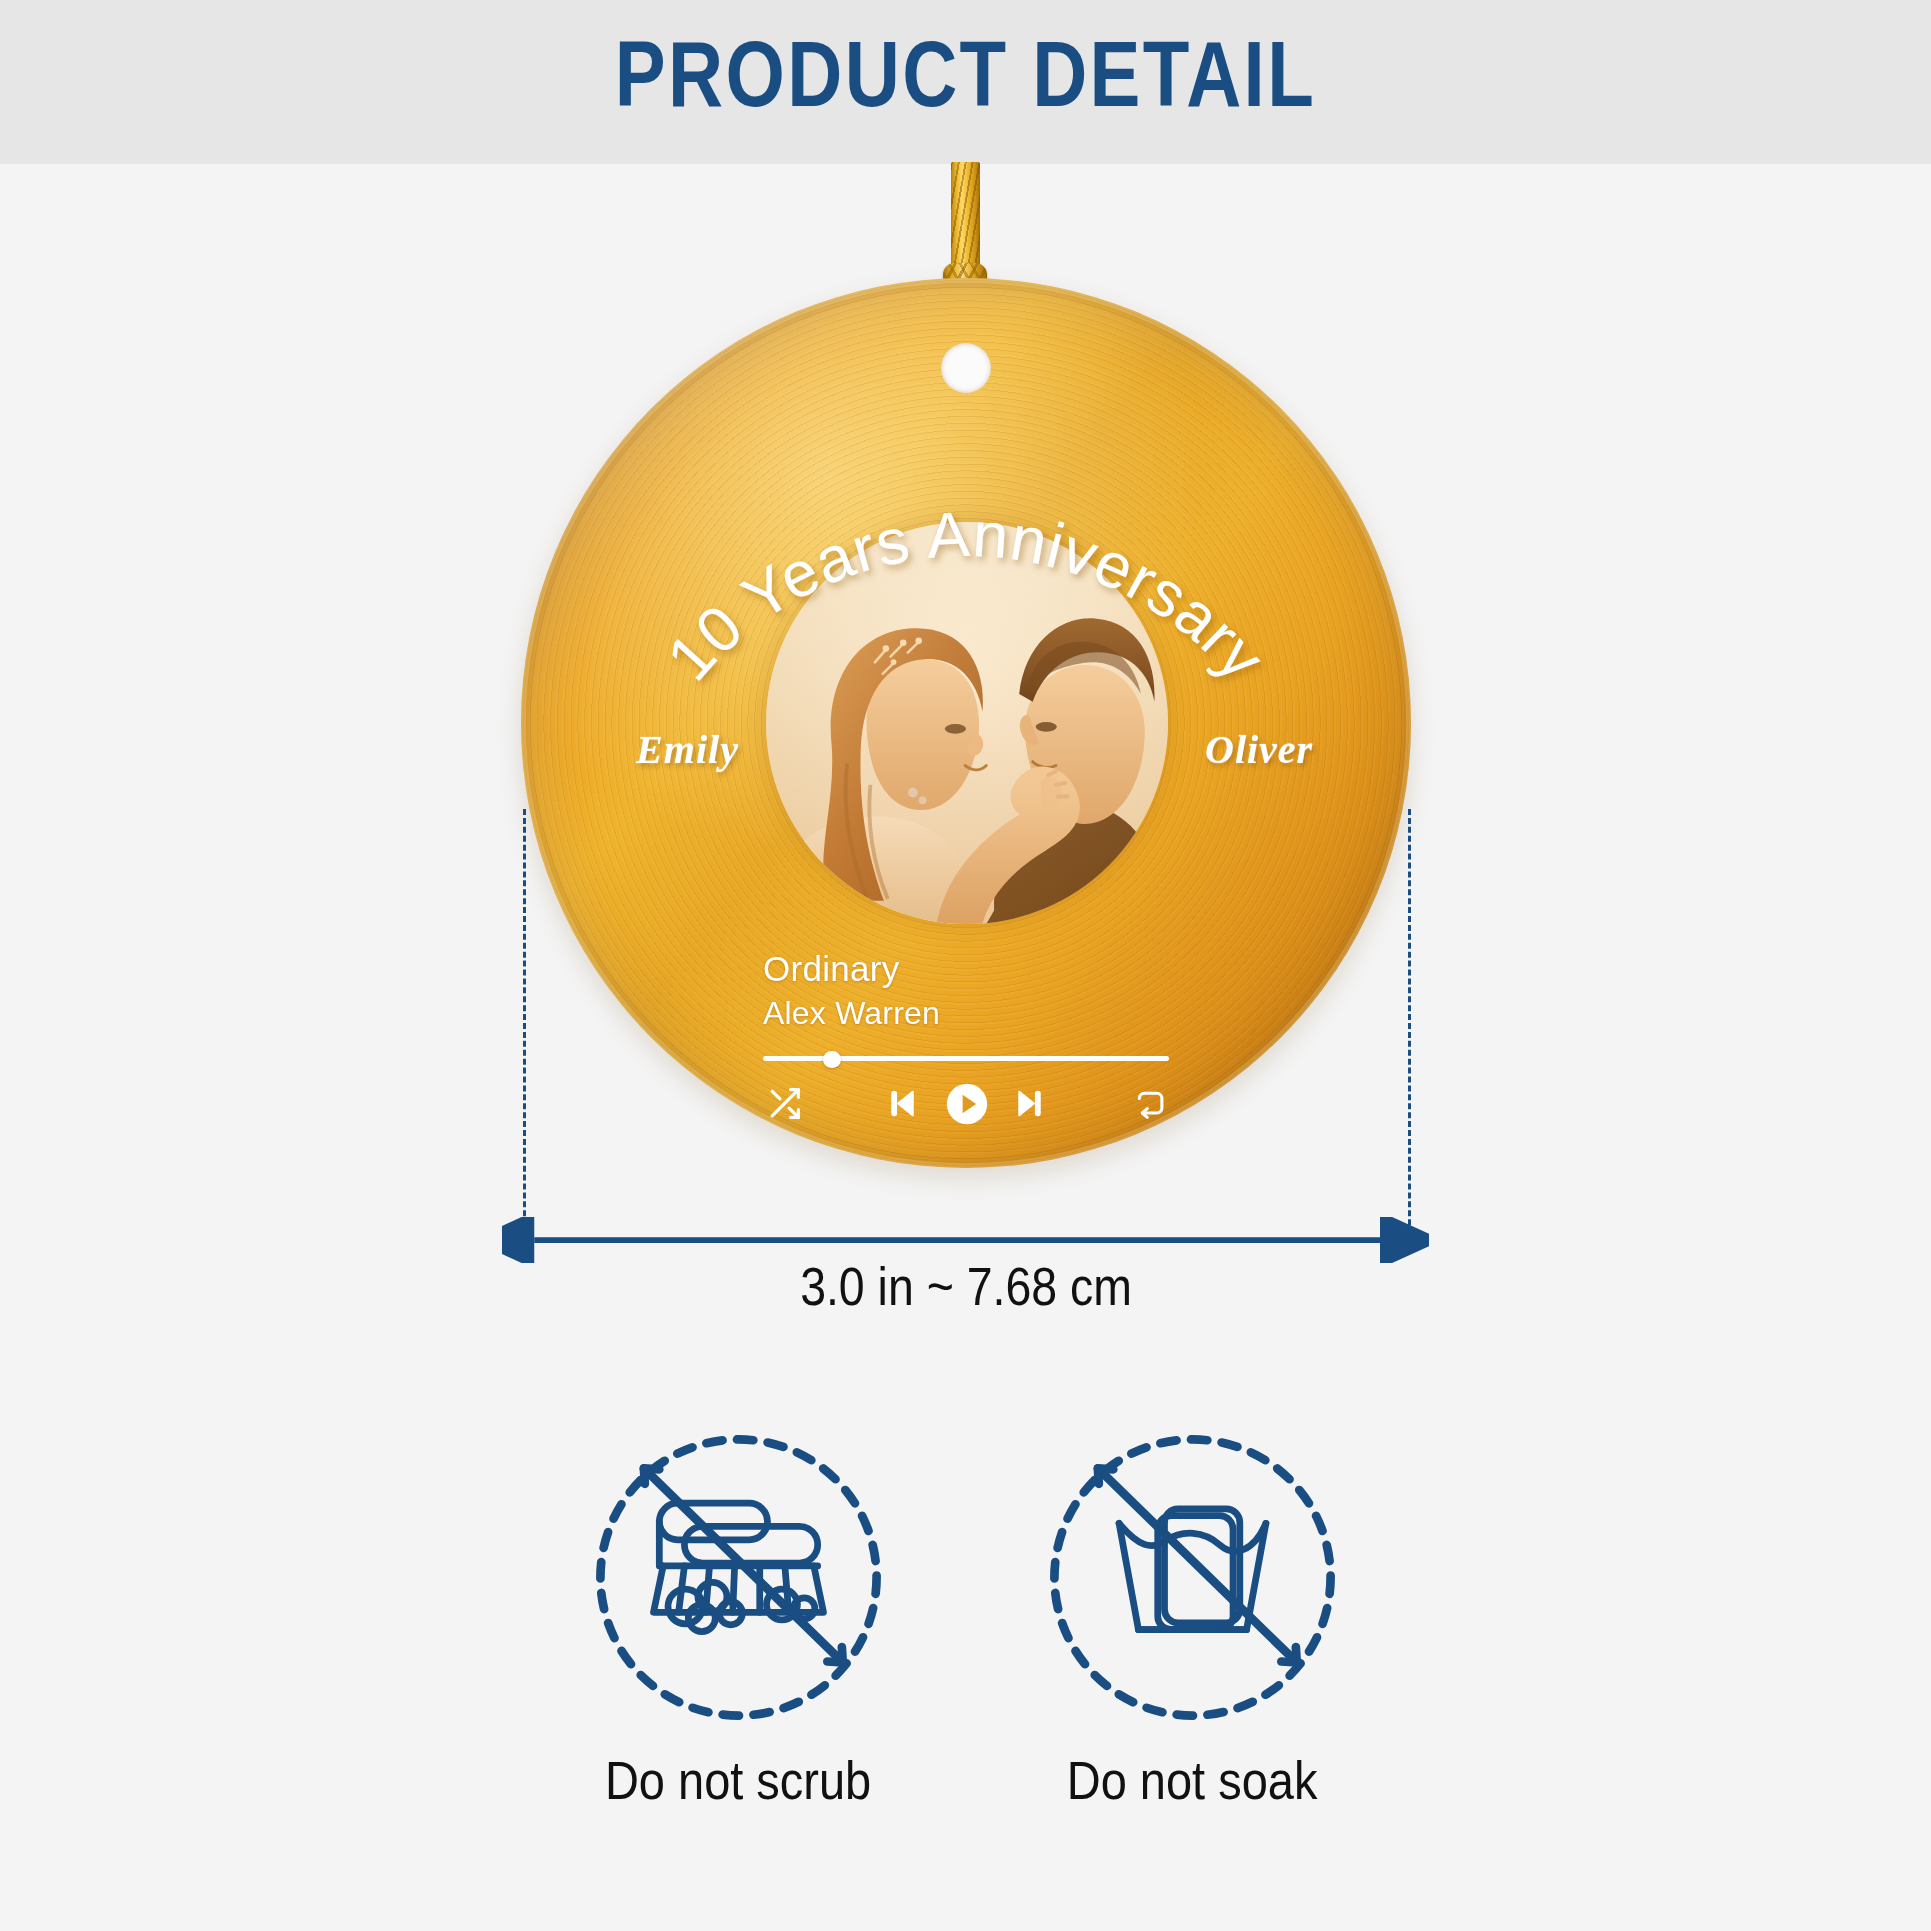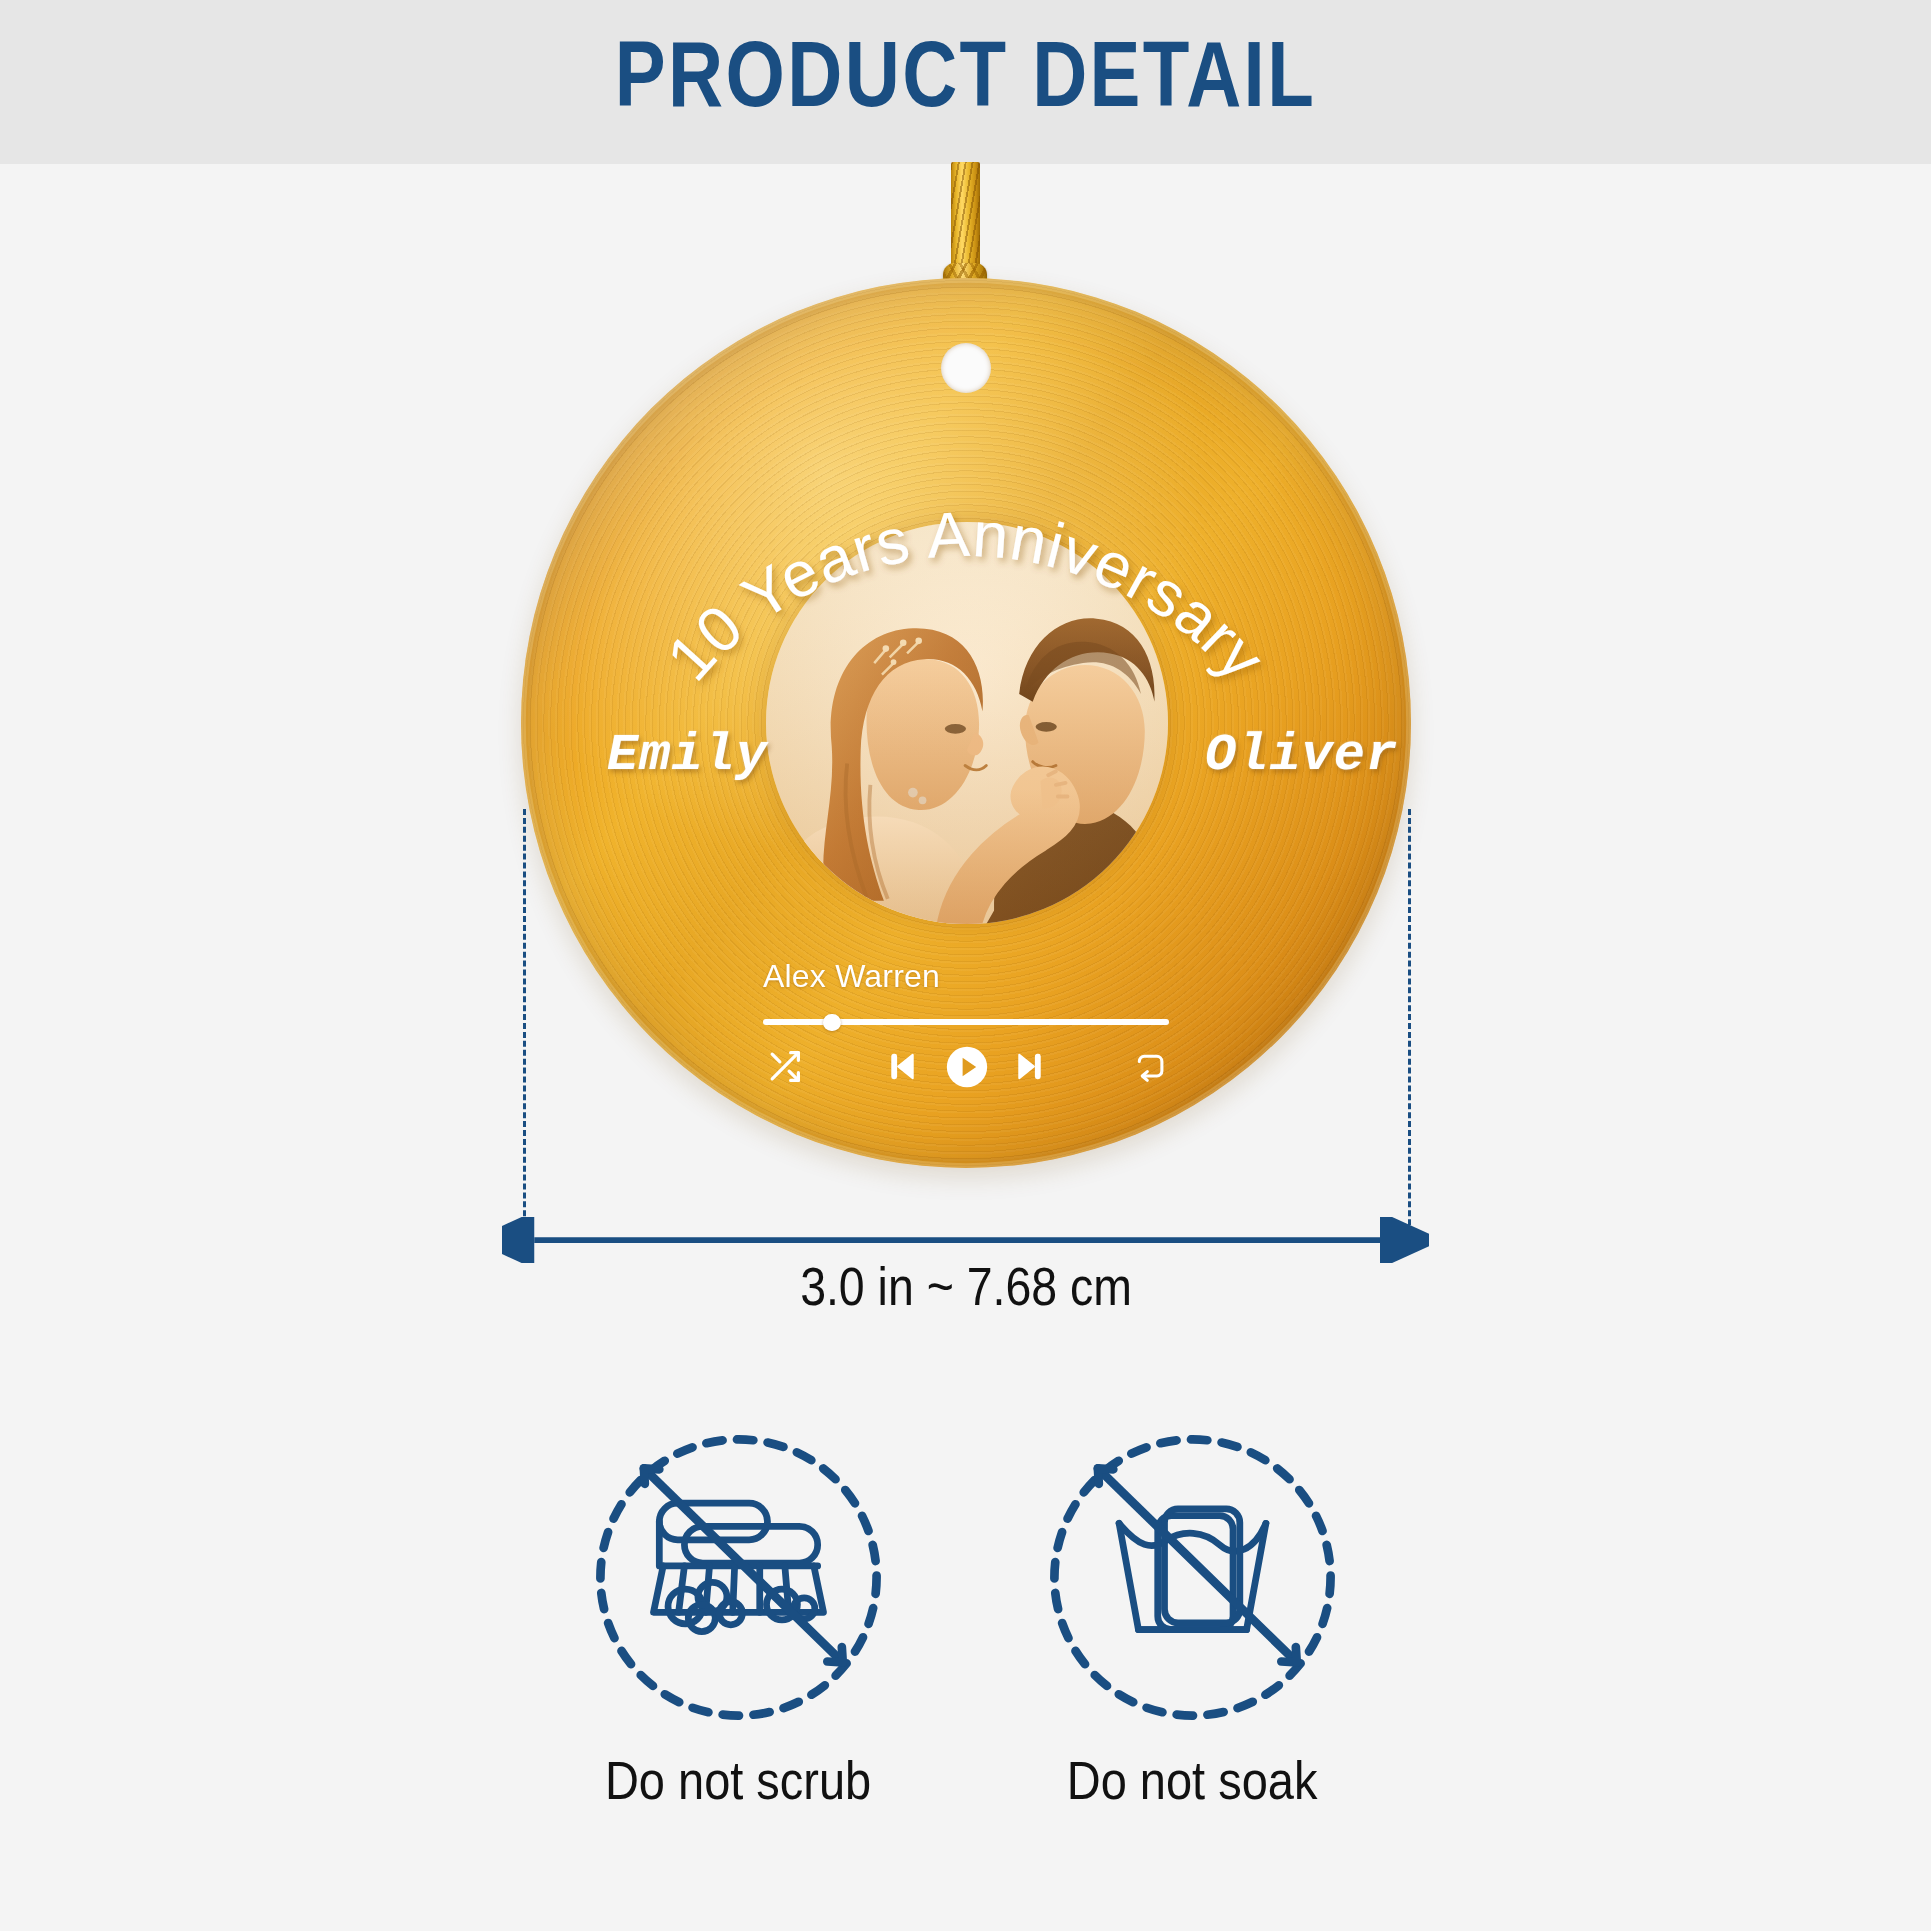--- a/index.html
+++ b/index.html
@@ -167,24 +167,24 @@
     font-size: 66px;
     font-weight: 400;
     letter-spacing: 1px;
   }
 
   
   .name-label {
     position: absolute;
     z-index: 5;
     color: #ffffff;
-    font-family: Liberation Mono, monospace;
+    font-family: Liberation Serif, serif;
     font-style: italic;
     font-weight: 700;
-    font-size: 52px;
+    font-size: 40px;
     letter-spacing: 1px;
     text-shadow:
       1.9px 2.9px 4.8px rgba(120,70,10,.45),
       0 0 1.9px rgba(255,255,255,.6);
     white-space: nowrap;
   }
   #name-left  { left: 591px; top: 726px; width: 193px; text-align: center; }
   #name-right { left: 1205px; top: 726px; width: 193px; text-align: left; }
 
   
@@ -423,20 +423,21 @@
       </defs>
       <text filter="url(#arcShadow)" text-anchor="middle">
         <textPath href="#arcPath" startOffset="50%" id="arc-textpath">10 Years Anniversary</textPath>
       </text>
     </svg>
 
     <div class="name-label" id="name-left">Emily</div>
     <div class="name-label" id="name-right">Oliver</div>
 
     <div id="player">
+      <div id="song-title">Ordinary</div>
       <div id="song-artist">Alex Warren</div>
 
       <div id="progress-row">
         <div id="progress-track"></div>
         <div id="progress-knob" style="left: 17%;"></div>
       </div>
 
       <div id="controls-row">
         <div class="ctl" id="ctl-shuffle">
           <svg width="37" height="37" viewBox="0 0 24 24" fill="none" stroke="#fff" stroke-width="2.1" stroke-linecap="round" stroke-linejoin="round">

